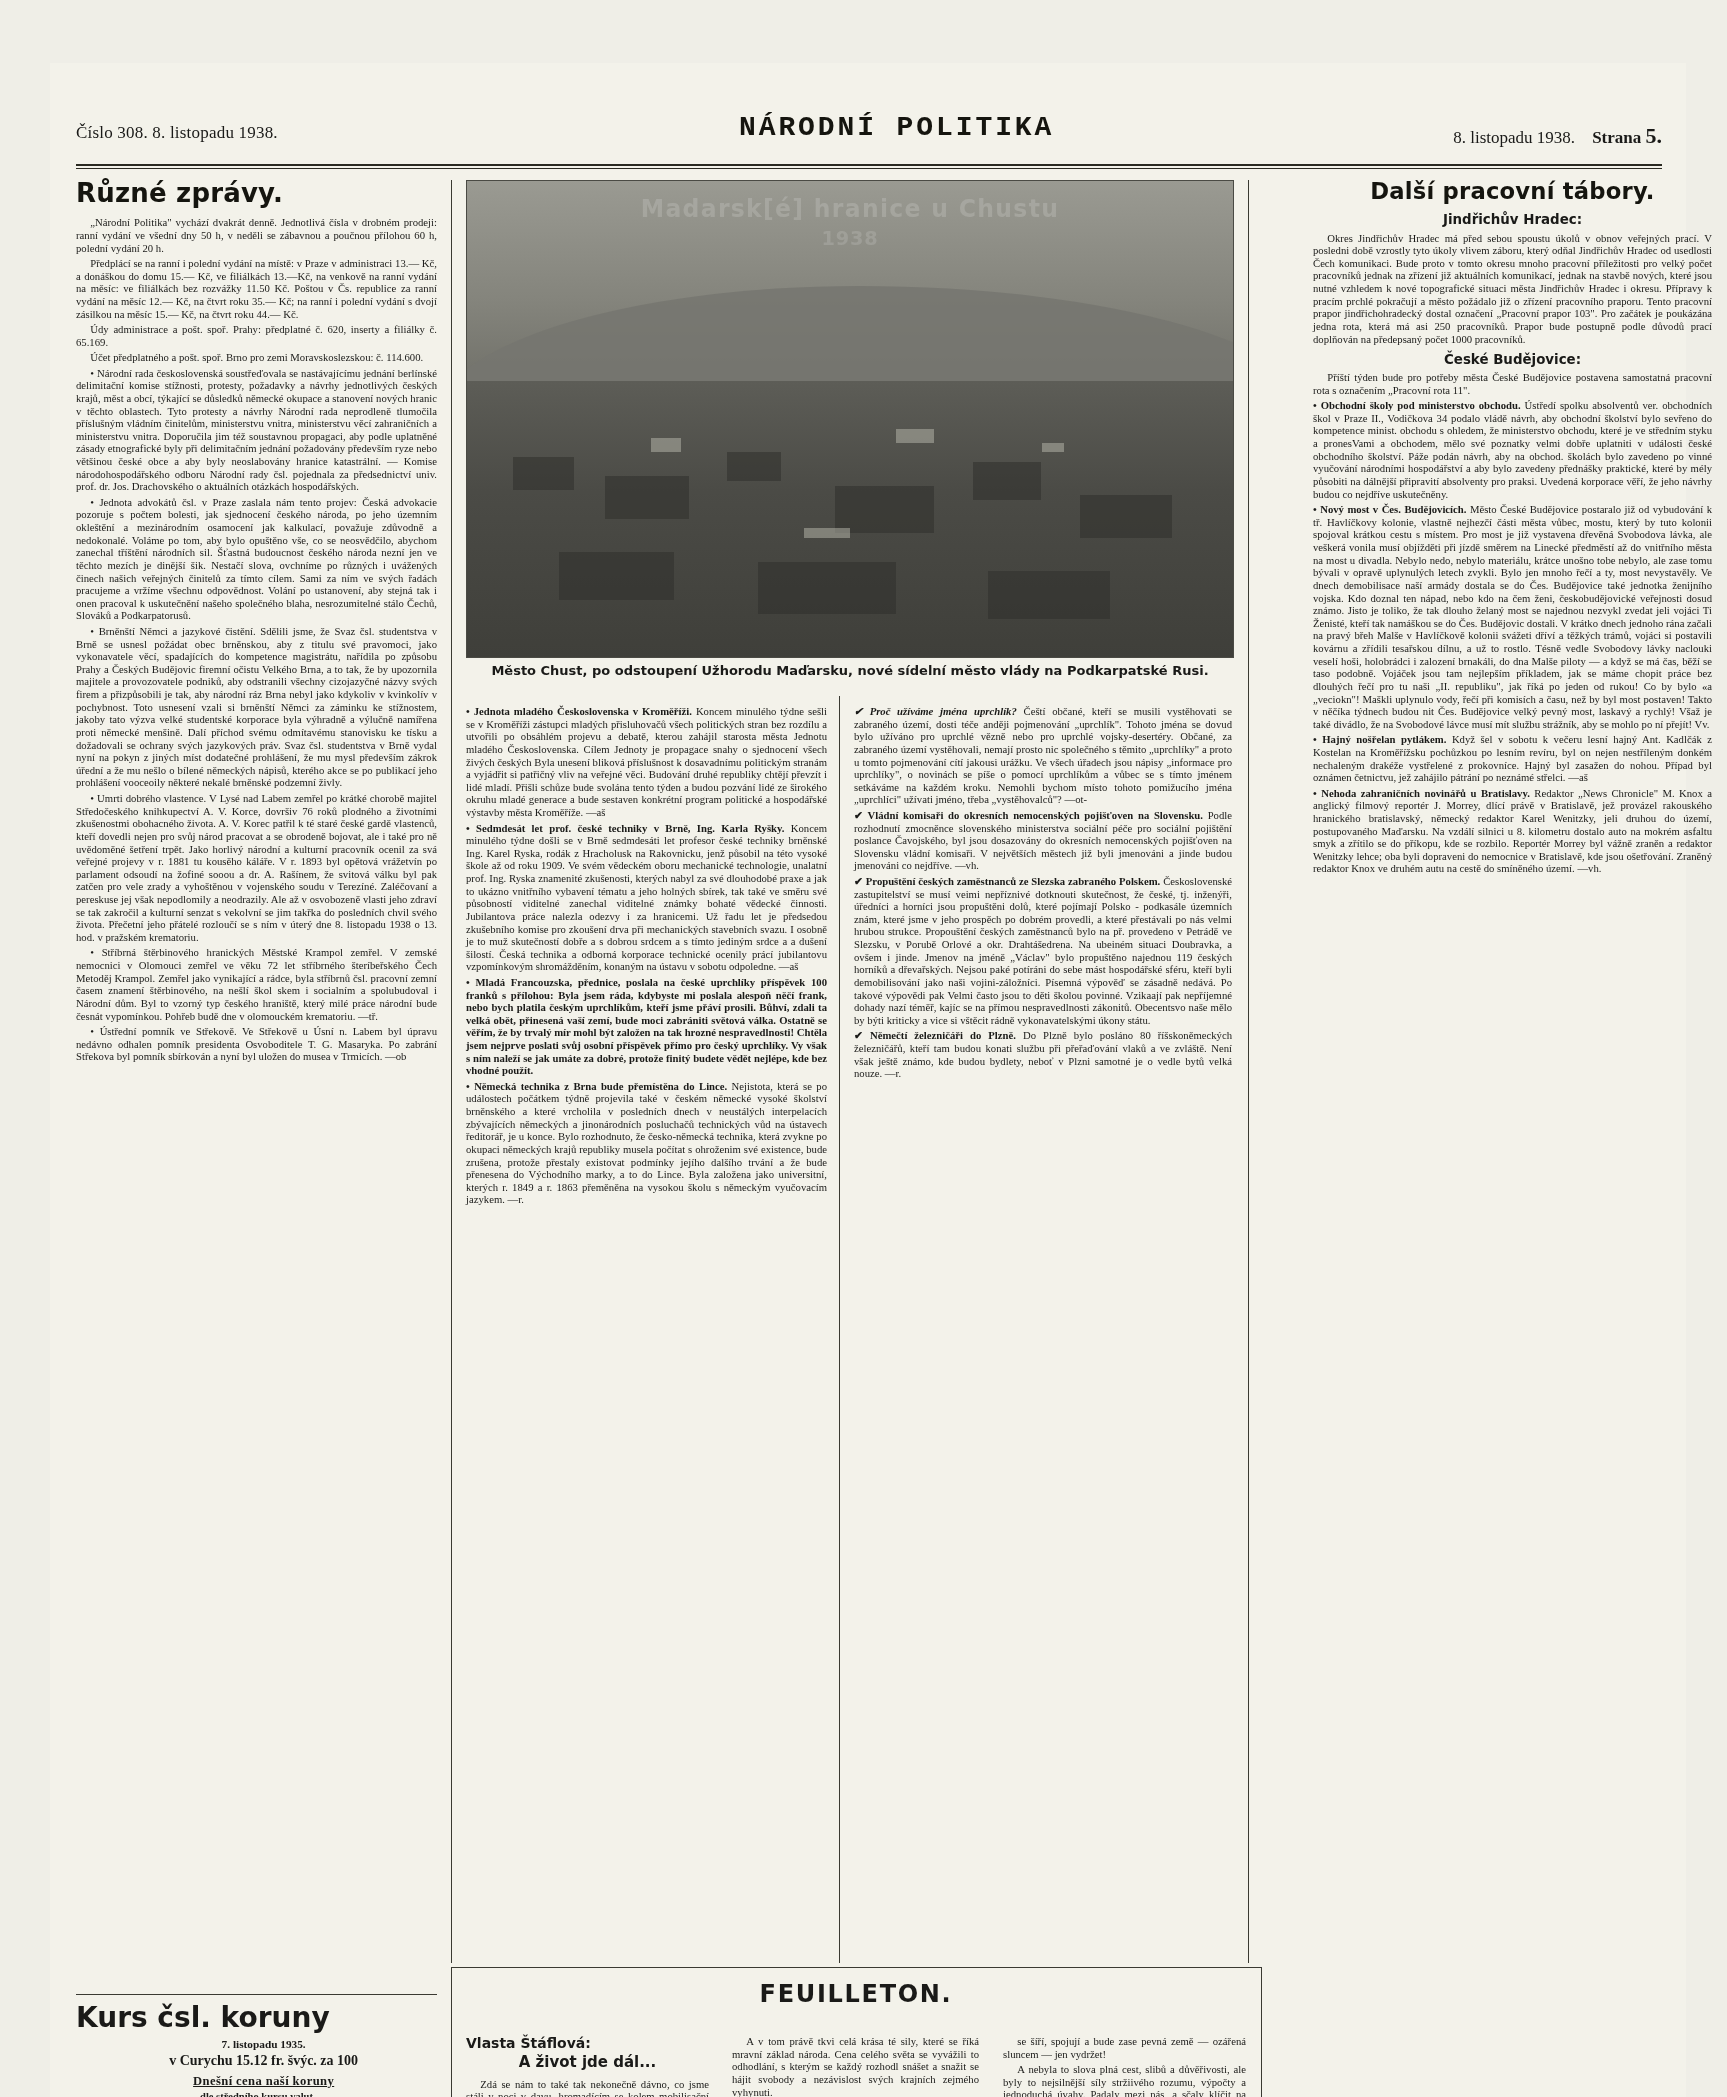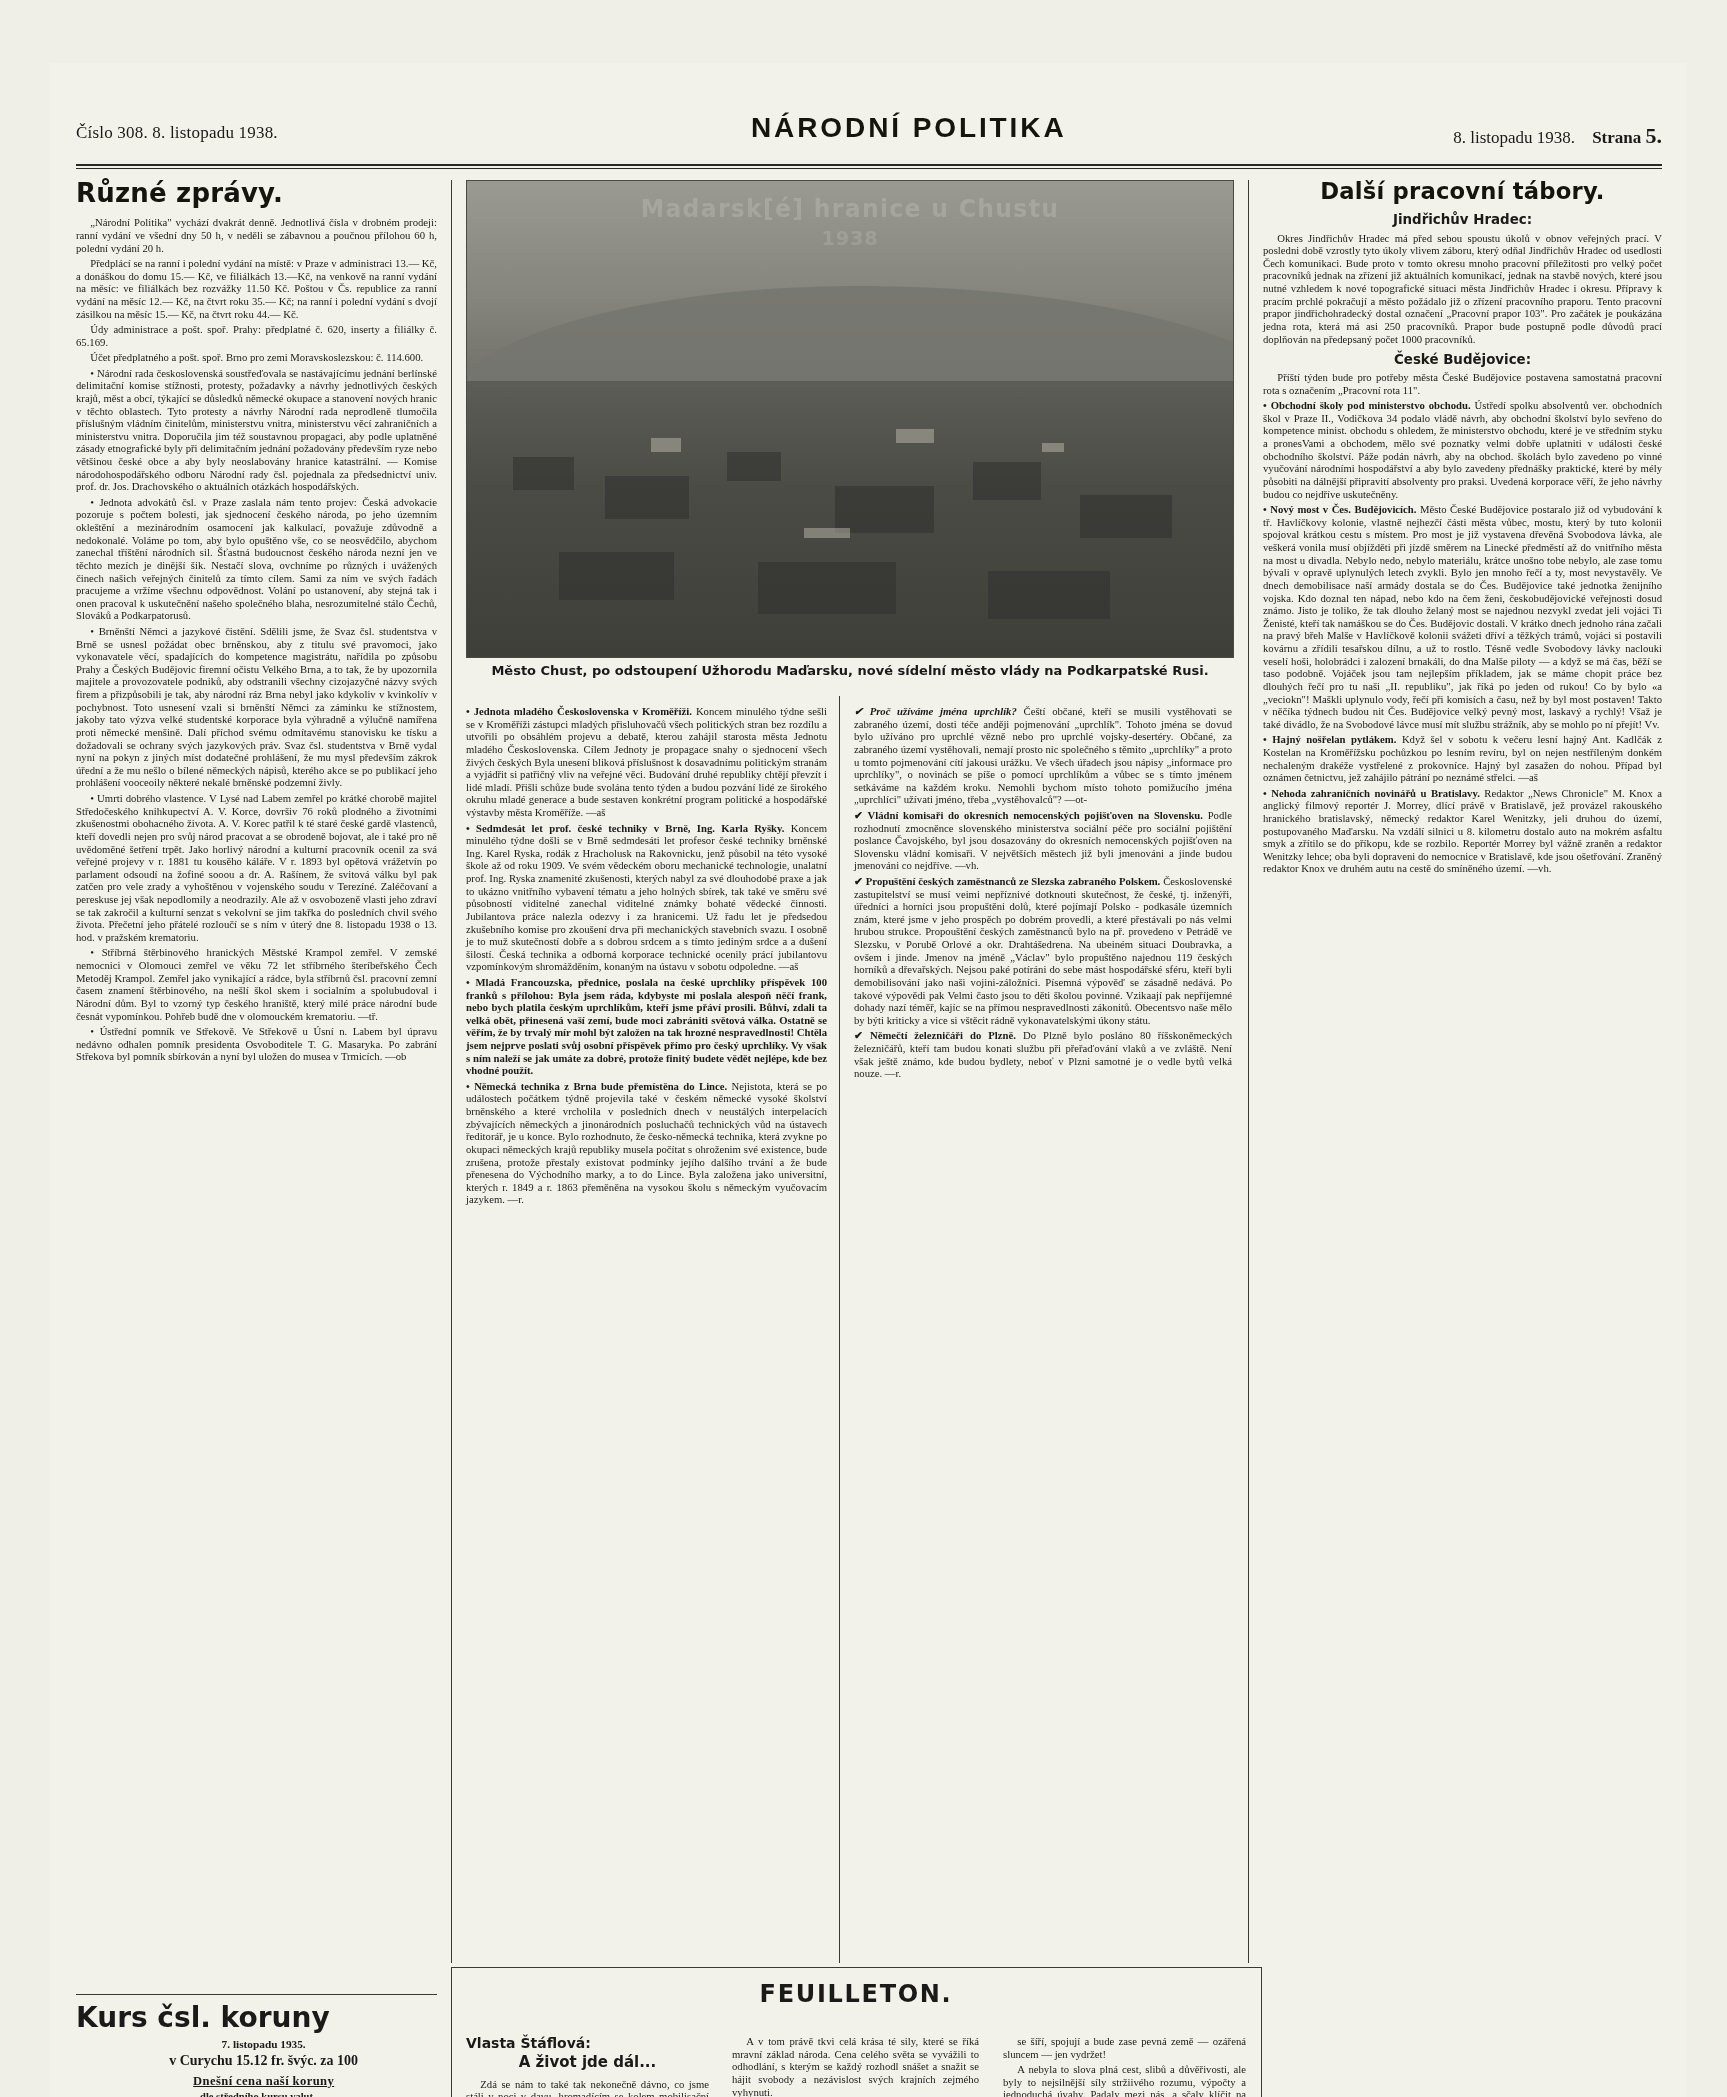--- a/index.html
+++ b/index.html
@@ -25,26 +25,25 @@
   .masthead {
     position:absolute; left:76px; top:109px; width:1586px;
     height:55px;
   }
   .mh-left {
     position:absolute; left:0; top:14.3px;
     font-size:17px; letter-spacing:0.2px;
   }
   .mh-title {
     position:absolute; left:663px; top:3.4px;
-    font-family:Liberation Sans, sans-serif;
+    font-family:Liberation Mono, monospace;
     font-weight:bold;
     font-size:28px;
     letter-spacing:2.9px;
     color:#15150f;
-    margin-left:12px;
   }
   .mh-right {
     position:absolute; right:0; top:14.3px;
     font-size:17px; text-align:right; white-space:nowrap;
   }
   .mh-right .strana { font-weight:bold; }
   .mh-right .pageno { font-size:22px; font-weight:bold; }
   .rule {
     position:absolute; left:76px; top:164px; width:1586px; height:2.1px;
     background:#2a2a22;
@@ -280,21 +279,21 @@
     <p class="noind">
       <span class="bd">✔ Propuštění českých zaměstnanců ze Slezska zabraného Polskem.</span>
       <span>Československé zastupitelství se musí veimi nepříznivé dotknouti skutečnost, že české, tj. inženýři, úředníci a horníci jsou propuštěni dolů, které pojímají Polsko - podkasále územních znám, které jsme v jeho prospěch po dobrém provedli, a které přestávali po nás velmi hrubou strukce. Propouštění českých zaměstnanců bylo na př. provedeno v Petrádě ve Slezsku, v Porubě Orlové a okr. Drahtášedrena. Na ubeiném situaci Doubravka, a ovšem i jinde. Jmenov na jméně „Václav" bylo propuštěno najednou 119 českých horníků a dřevařských. Nejsou paké potíráni do sebe mást hospodářské sféru, kteří byli demobilisování jako naši vojini-záložníci. Písemná výpověď se zásadně nedává. Po takové výpovědi pak Velmi často jsou to děti školou povinné. Vzikaají pak nepříjemné dohady nazí téměř, kajíc se na přímou nespravedlnosti zákonitů. Obecentsvo naše mělo by býti kriticky a vice si vštěcit rádně vykonavatelskými úkony státu.</span>
     </p>
     <p class="noind">
       <span class="bd">✔ Němečtí železničáři do Plzně.</span>
       <span>Do Plzně bylo posláno 80 říšskoněmeckých železničářů, kteří tam budou konati službu při přeřaďování vlaků a ve zvláště. Není však ještě známo, kde budou bydlety, neboť v Plzni samotné je o vedle bytů velká nouze.                             —r.</span>
     </p>
   </div>
 
-  <div class="col" style="left:1263px; top:178px; width:399px;">
+  <div class="col" style="left:1313px; top:178px; width:399px;">
     <h2 class="secthead small" style="text-align:center;">Další pracovní tábory.</h2>
     <h3 class="subhead">Jindřichův Hradec:</h3>
     <p>Okres Jindřichův Hradec má před sebou spoustu úkolů v obnov veřejných prací. V posledni době vzrostly tyto úkoly vlivem záboru, který odňal Jindřichův Hradec od usedlosti Čech komunikaci. Bude proto v tomto okresu mnoho pracovní příležitosti pro velký počet pracovníků jednak na zřízení již aktuálních komunikací, jednak na stavbě nových, které jsou nutné vzhledem k nové topografické situaci města Jindřichův Hradec i okresu. Přípravy k pracím prchlé pokračují a město požádalo již o zřízení pracovního praporu. Tento pracovní prapor jindřichohradecký dostal označení „Pracovní prapor 103". Pro začátek je poukázána jedna rota, která má asi 250 pracovníků. Prapor bude postupně podle důvodů prací doplňován na předepsaný počet 1000 pracovníků.</p>
     <h3 class="subhead">České Budějovice:</h3>
     <p>Příští týden bude pro potřeby města České Budějovice postavena samostatná pracovní rota s označením „Pracovní rota 11".</p>
     <p class="noind">
       <span class="bd">• Obchodní školy pod ministerstvo obchodu.</span>
       <span>Ústředí spolku absolventů ver. obchodních škol v Praze II., Vodičkova 34 podalo vládě návrh, aby obchodní školství bylo sevřeno do kompetence minist. obchodu s ohledem, že ministerstvo obchodu, které je ve středním styku a pronesVami a obchodem, mělo své poznatky velmi dobře uplatniti v události české obchodního školství. Páže podán návrh, aby na obchod. školách bylo zavedeno po vinné vyučování národními hospodářství a aby bylo zavedeny přednášky praktické, které by mély působiti na dálnější připravití absolventy pro praksi. Uvedená korporace věří, že jeho návrhy budou co nejdříve uskutečněny.</span>
     </p>
     <p class="noind">

